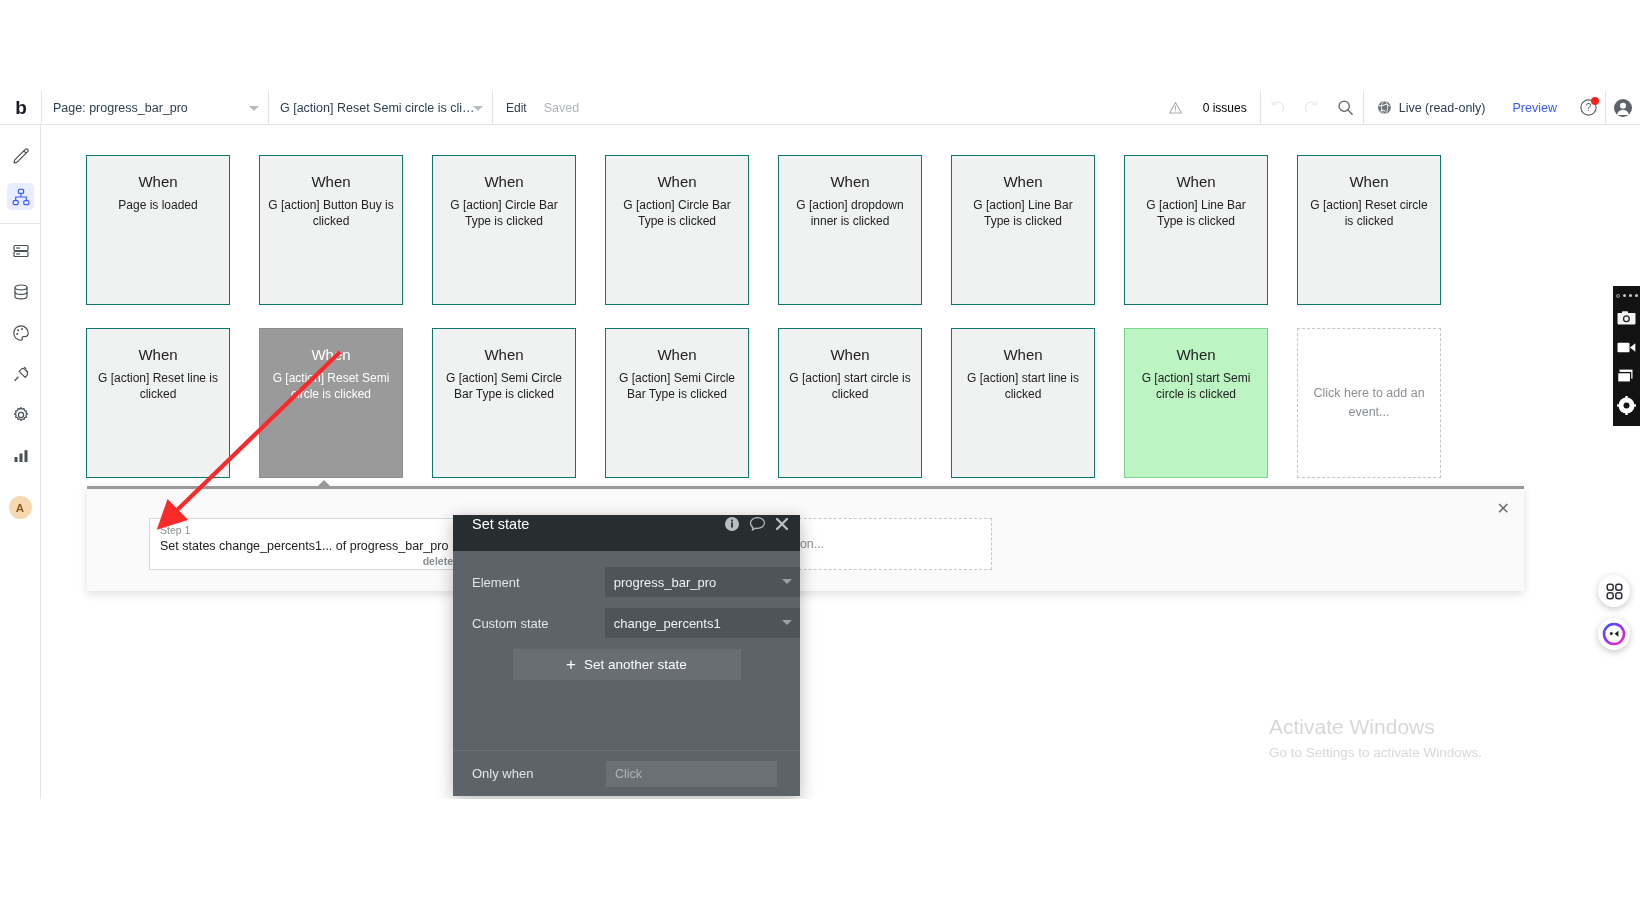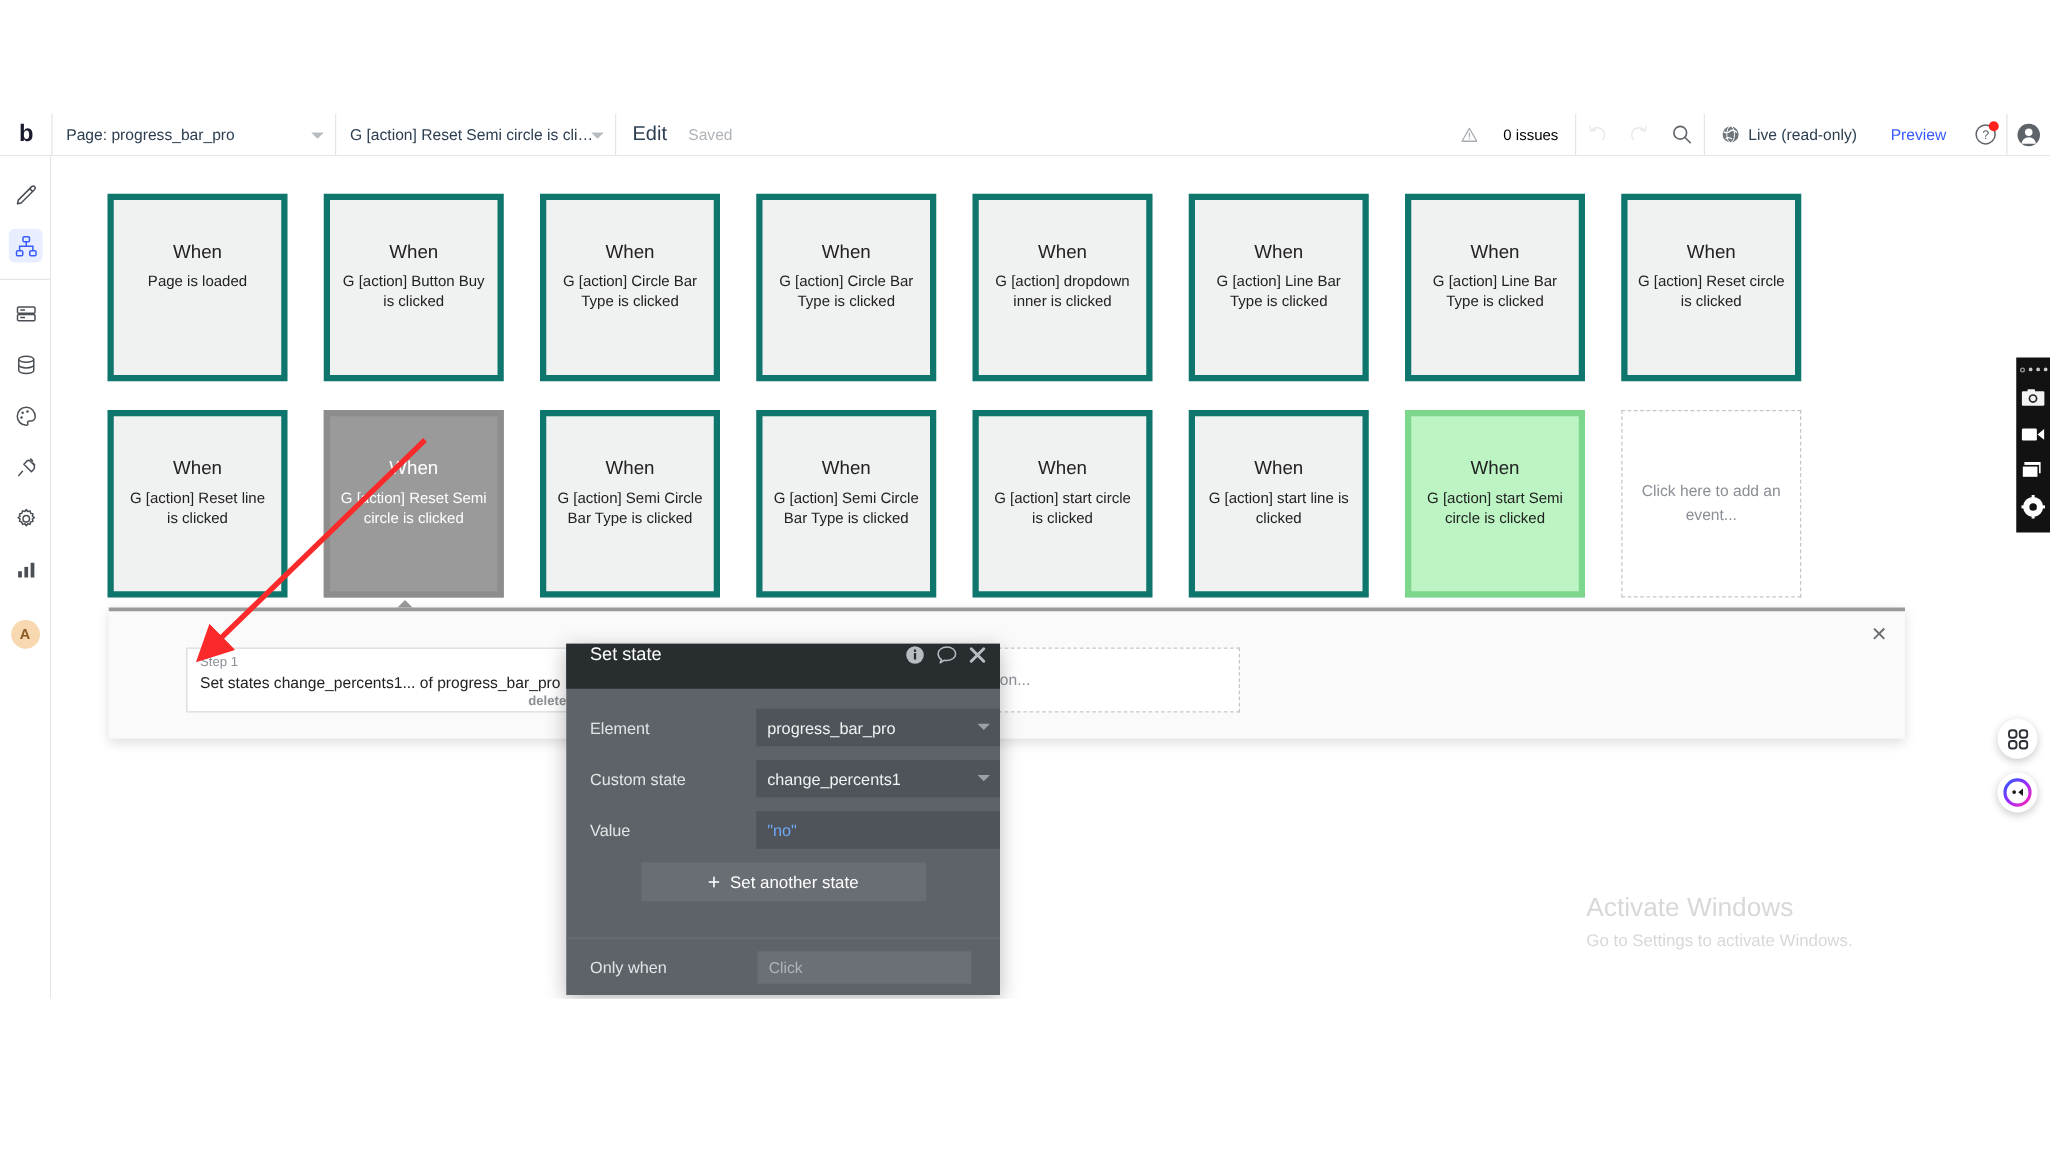--- a/index.html
+++ b/index.html
@@ -36,21 +36,21 @@
   .page-select .lbl { font-size: 12.5px; color:#2c3e50; white-space:nowrap; }
   .action-select {
     width: 223px; height: 34px; display:flex; align-items:center;
     padding: 0 10px 0 11px; position:relative; cursor:pointer;
   }
   .action-select .lbl { font-size: 12.5px; color:#2c3e50; white-space:nowrap; overflow:hidden; text-overflow:ellipsis; max-width:195px;}
   .caret-dn {
     width:0;height:0;border-left:5px solid transparent;border-right:5px solid transparent;
     border-top:5px solid #b7bcc2; position:absolute; right:9px; top:15px;
   }
-  .tb-edit { padding:0 13px; font-size:16px; color:#2c3e50; cursor:pointer; }
+  .tb-edit { padding:0 13px; font-size:12px; color:#2c3e50; cursor:pointer; }
   .tb-saved { padding:0 4px; font-size:12.5px; color:#b0b5ba; }
 
   .tb-spacer { flex: 1 1 auto; }
 
   .tb-issues { display:flex; align-items:center; gap:6px; padding:0 13px; cursor:pointer; }
   .tb-issues .txt { font-size:12px; color:#000000;margin-left:15px; }
 
   .icon-btn { width:34px; height:34px; display:flex; align-items:center; justify-content:center; cursor:pointer; }
   .icon-btn.disabled { opacity:.38; cursor:default; }
 
@@ -82,22 +82,22 @@
     position:absolute; left:44px; top:336px; width:0;height:0;
     border-top:6px solid transparent;border-bottom:6px solid transparent;border-left:7px solid #4a4a4a;
     cursor:pointer;
   }
 
   
   .canvas { position:absolute; left:41px; top:125px; width:1599px; height:674px; background:#fff; overflow:hidden; }
 
   .wf-row { position:absolute; display:flex; gap:29px; }
   .wf-card {
-    width:144px; height:150px; background:#f0f1f1; border:5px solid #0f766e;
-    padding-top:32px; text-align:center; cursor:pointer;
+    width:144px; height:150px; background:#f0f1f1; border:1px solid #0f766e;
+    padding-top:16px; text-align:center; cursor:pointer;
   }
   .wf-card .when { font-size:15px; color:#222; line-height:20px; }
   .wf-card .sub { font-size:12px; color:#222; line-height:16px; margin-top:5px; padding:0 8px; }
   .wf-card.selected { background:#9a9a9a; border-color:#8d8d8d; }
   .wf-card.selected .when, .wf-card.selected .sub { color:#ffffff; }
   .wf-card.green { background:#bcf5c3; border-color:#7cd68b; }
   .wf-card.addnew {
     background:#fff; border:1px dashed #c3c7cb; display:flex; align-items:center; justify-content:center; padding:0;
   }
   .wf-card.addnew .sub { color:#8b9096; font-size:12.5px; line-height:19px; margin:0; }
@@ -501,26 +501,20 @@
           <span class="dlg-field">
             <span class="v">progress_bar_pro</span>
             <span class="cr"></span>
           </span>
         </div>
         <div class="dlg-row">
           <span class="dlg-label">Custom state</span>
           <span class="dlg-field">
             <span class="v">change_percents1</span>
             <span class="cr"></span>
-          </span>
-        </div>
-        <div class="dlg-row">
-          <span class="dlg-label">Value</span>
-          <span class="dlg-field">
-            <span class="v blue">"no"</span>
           </span>
         </div>
       </div>
 
     <div class="dlg-btn">
       <span class="plus">+</span>
       <span class="t">Set another state</span>
     </div>
 
     <div class="dlg-foot">

